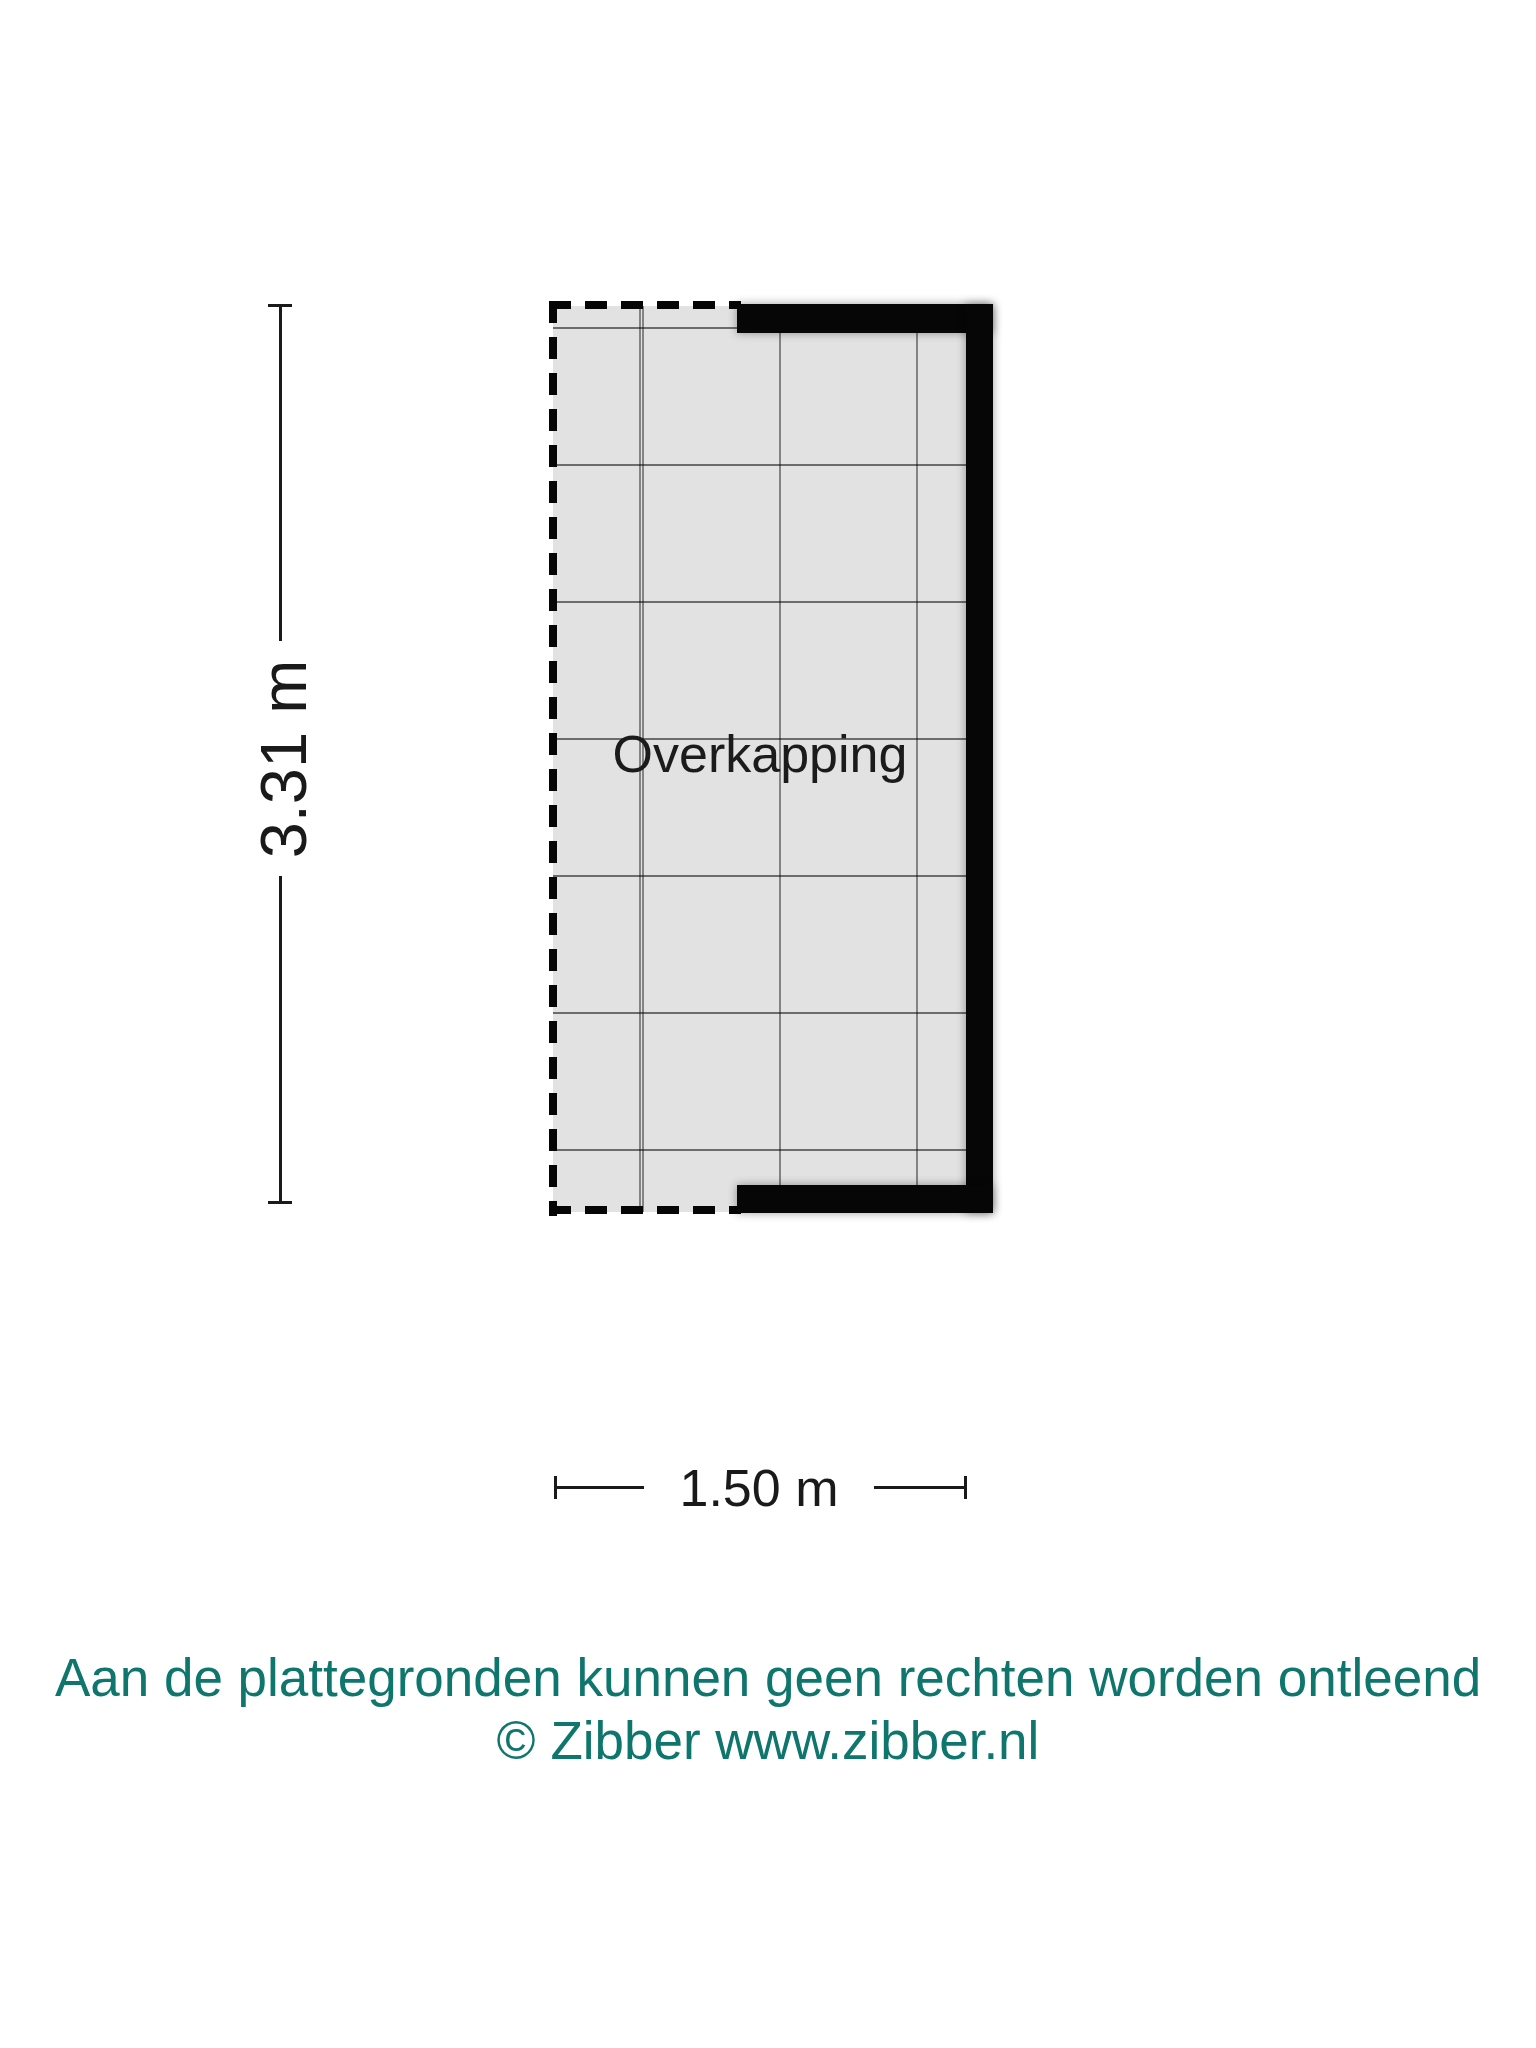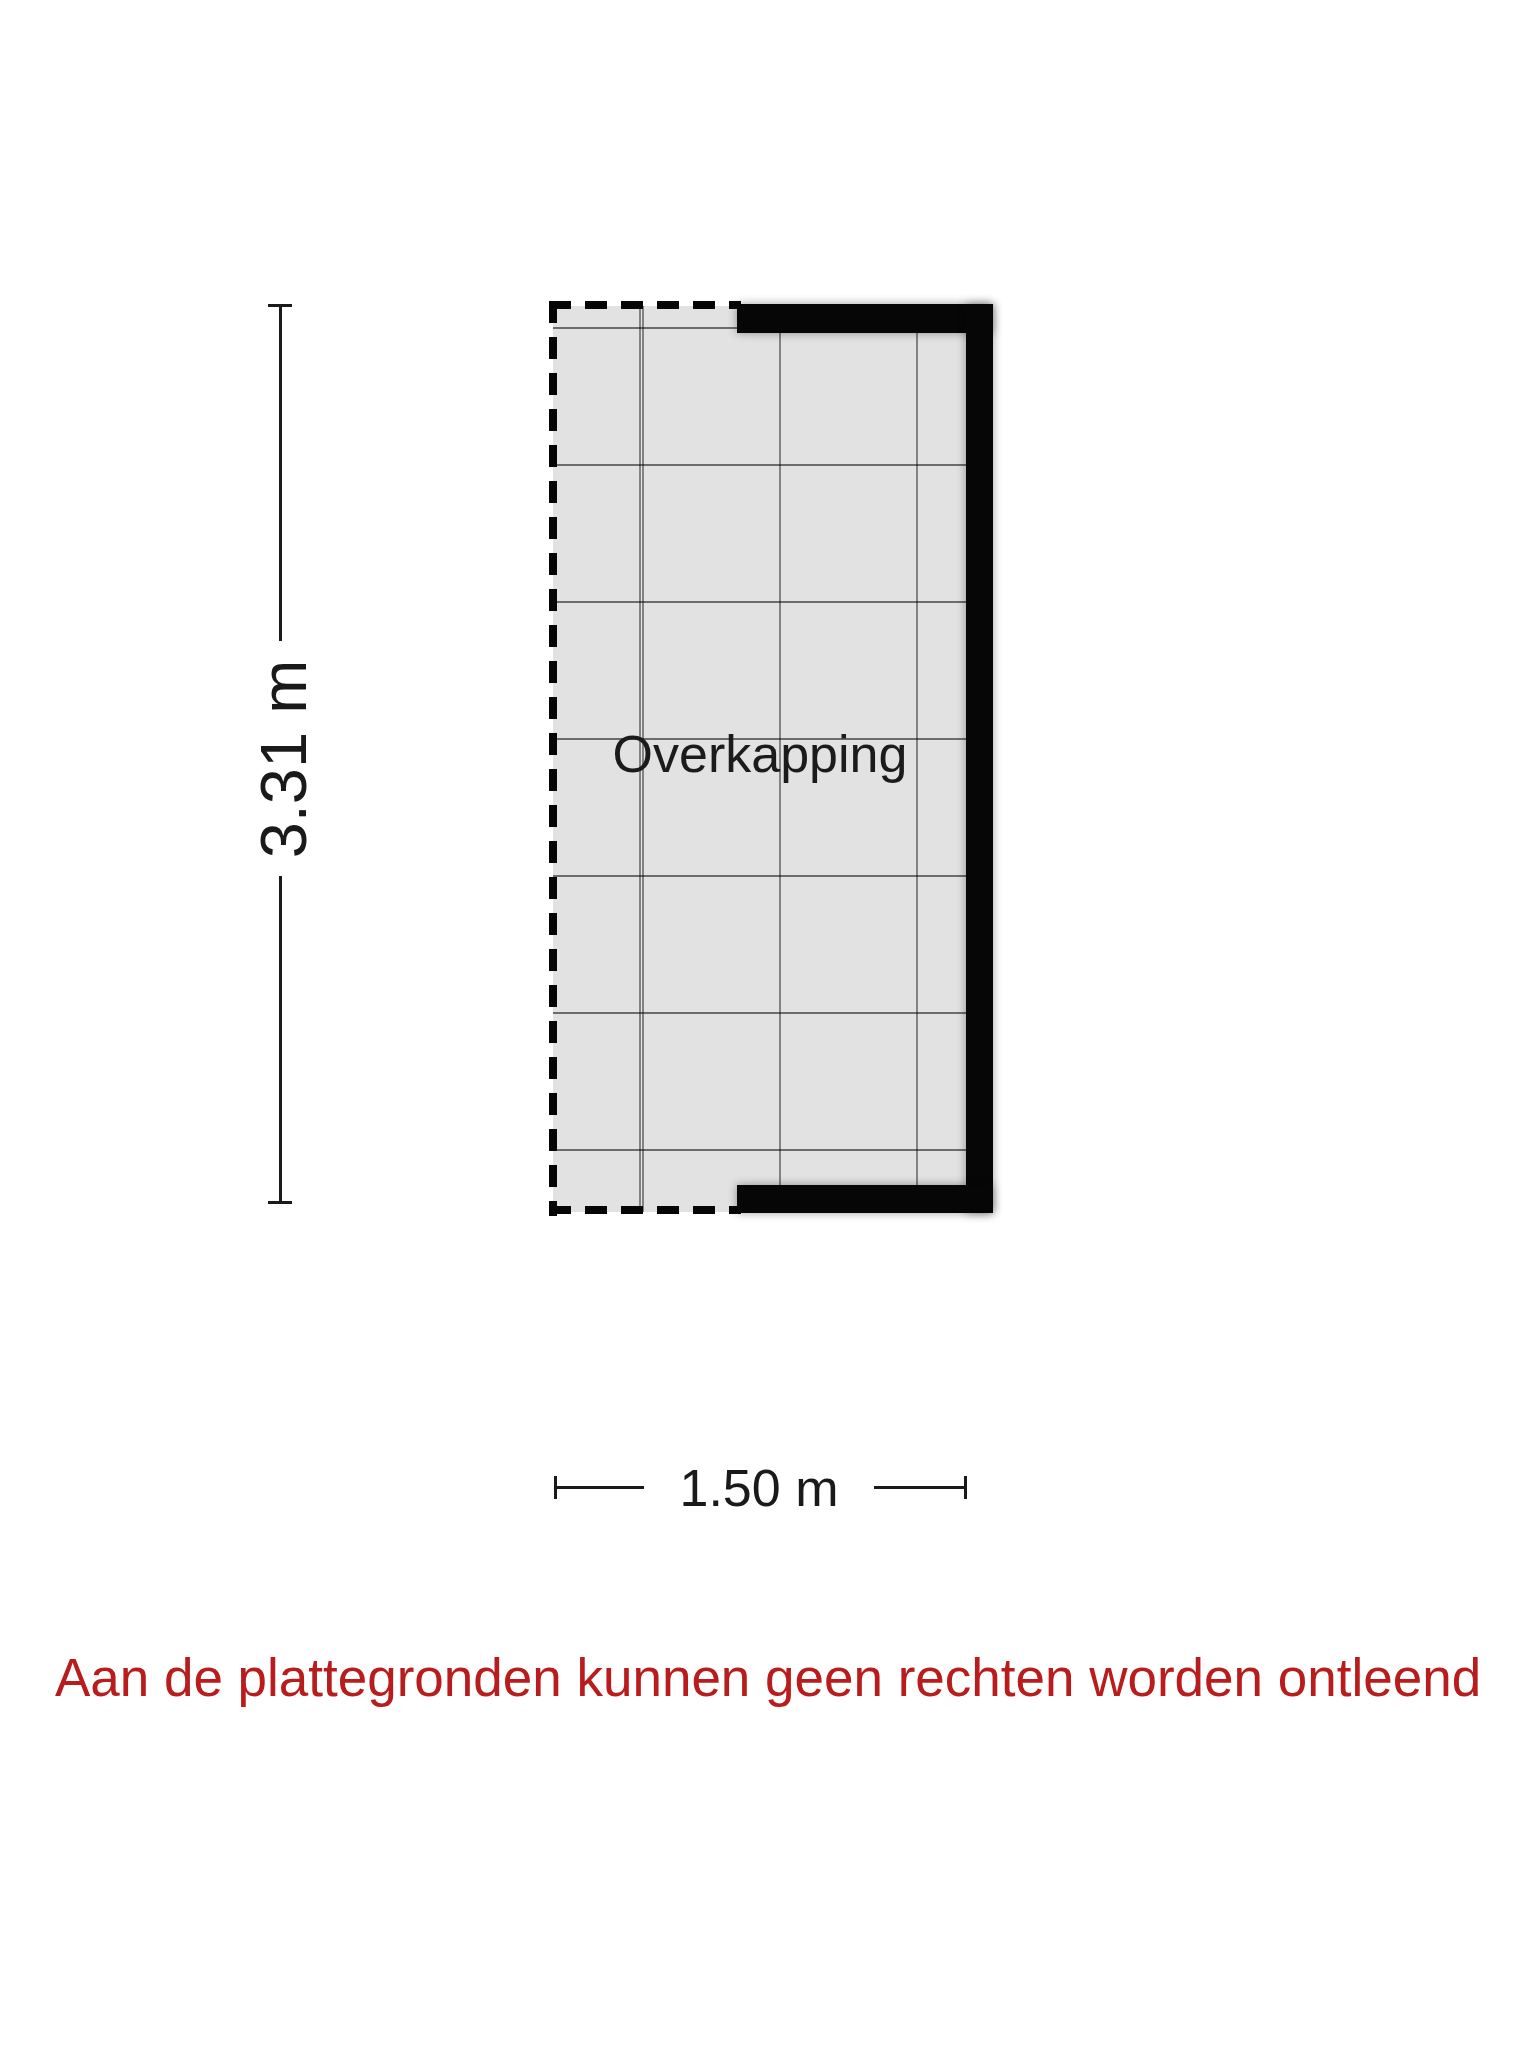--- a/index.html
+++ b/index.html
@@ -60,21 +60,21 @@
   .hdim-tick-right{left:964px;top:1476px;width:3px;height:23px;}
   .hdim-label{
     left:643px;top:1455px;width:232px;height:66px;
     display:flex;align-items:center;justify-content:center;
     font-size:52px;color:#1a1a1a;white-space:nowrap;
   }
 
   .footer{
     left:0;top:1646px;width:1536px;
     text-align:center;
-    font-size:53px;line-height:63px;color:#b91c1c;
+    font-size:53px;line-height:63px;color:#0f766e;
   }
 </style>
 </head>
 <body>
 
 <div class="page">
 
   <div class="abs floor">
     <div class="abs room-label" style="left:0;top:420px;width:414px;">Overkapping</div>
   </div>
@@ -94,15 +94,16 @@
   <div class="abs dim-line vdim-tick-bottom"></div>
 
   <div class="abs dim-line hdim-tick-left"></div>
   <div class="abs dim-line hdim-line-left"></div>
   <div class="abs hdim-label">1.50 m</div>
   <div class="abs dim-line hdim-line-right"></div>
   <div class="abs dim-line hdim-tick-right"></div>
 
   <div class="abs footer">
     <div>Aan de plattegronden kunnen geen rechten worden ontleend</div>
+    <div>© Zibber www.zibber.nl</div>
   </div>
 
 </div>
 
 </body></html>

